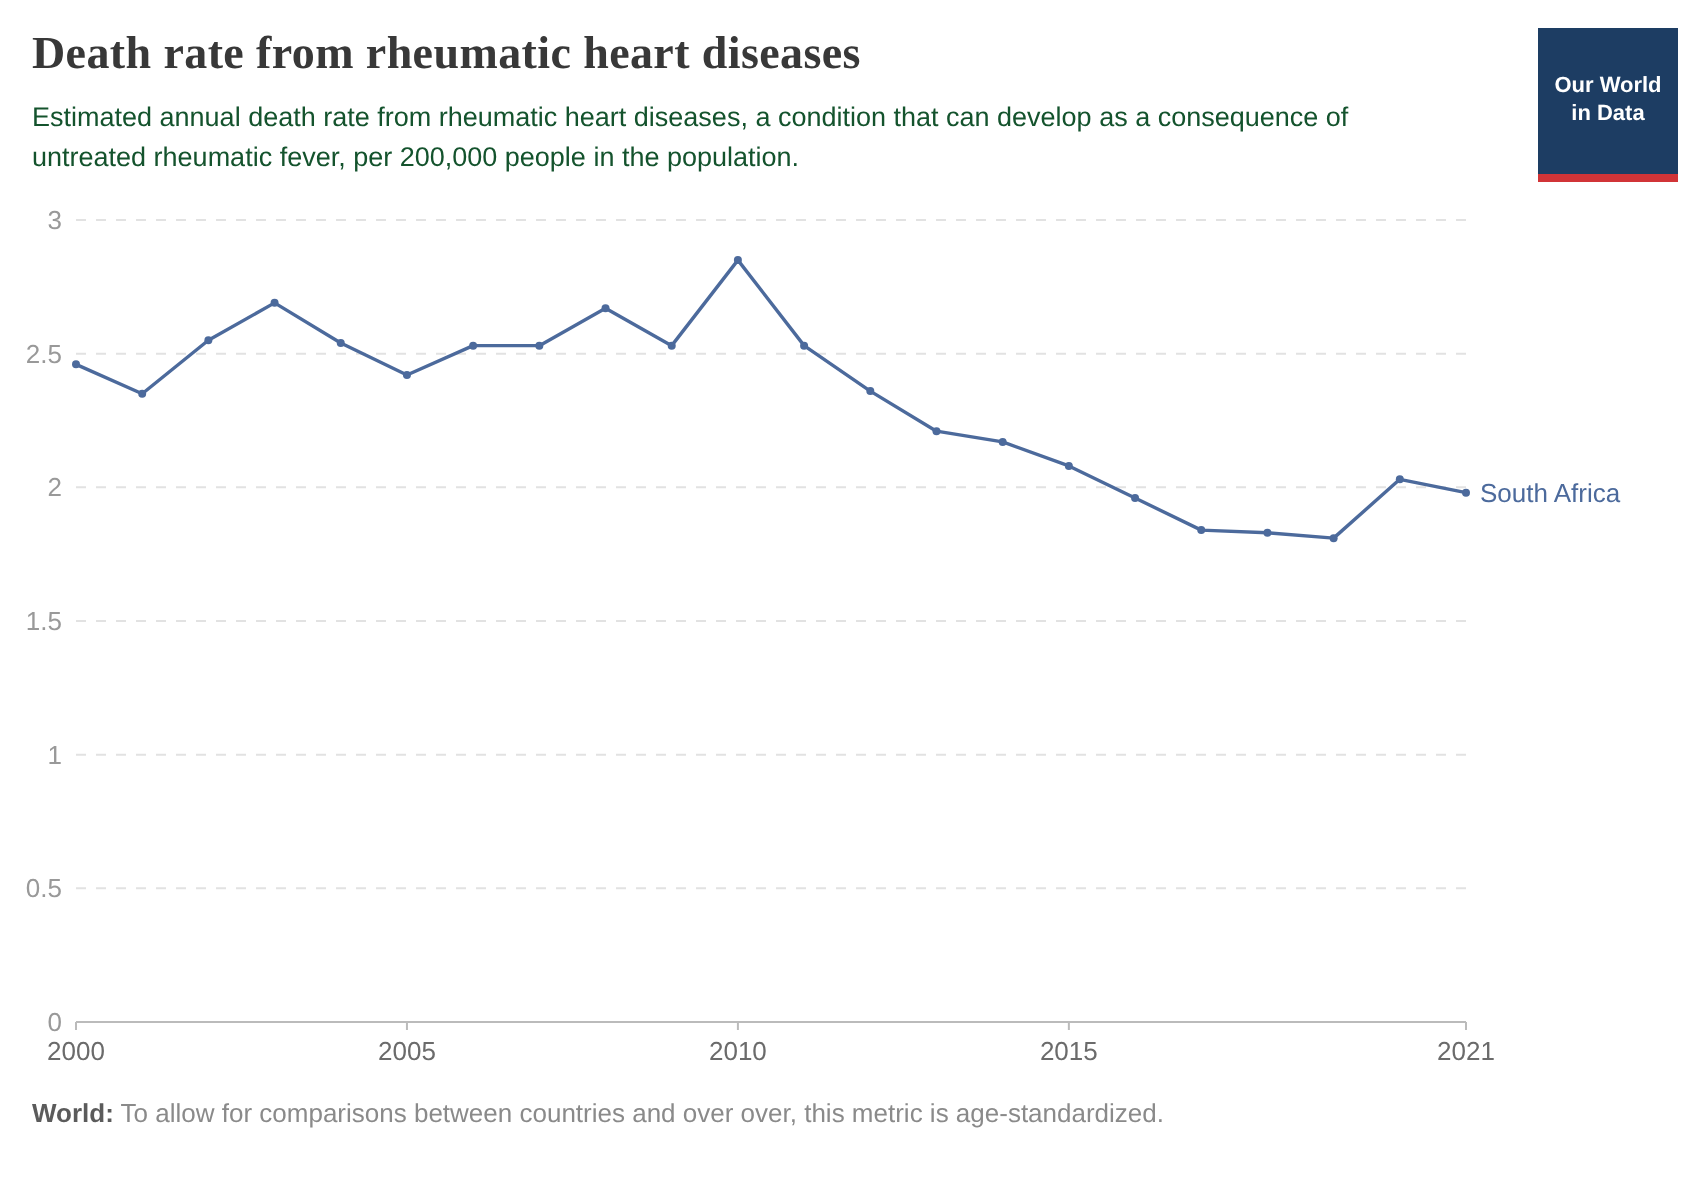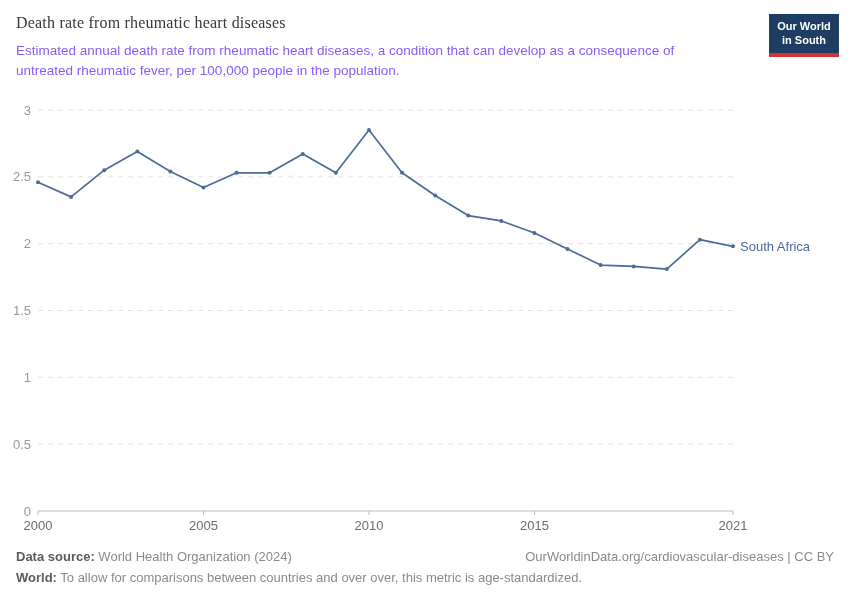--- a/index.html
+++ b/index.html
@@ -3,53 +3,53 @@
 <meta charset="utf-8">
 <style>
   html,body{margin:0;padding:0;}
   body{
     width:850px;height:600px;position:relative;background:#ffffff;
     font-family:"Liberation Sans",sans-serif;overflow:hidden;
   }
   .header{position:absolute;left:16px;top:14px;right:11px;z-index:2;}
   .chart-title{
     font-family:"Liberation Serif","DejaVu Serif",serif;
-    font-size:16px;font-weight:400;color:#383838;margin:0 0 9px 0;letter-spacing:.2px;
+    font-size:23px;font-weight:700;color:#383838;margin:0 0 9px 0;letter-spacing:.2px;
   }
-  .chart-subtitle{font-size:13.5px;line-height:1.45;color:#8b5cf6;margin:0;max-width:740px;}
+  .chart-subtitle{font-size:13.5px;line-height:1.45;color:#14532d;margin:0;max-width:740px;}
   .chart-subtitle span{display:block;}
   .logo{
     position:absolute;top:0;right:0;width:62px;background:#1d3d63;
     border-bottom:4px solid #d13437;color:#ffffff;font-weight:700;font-size:11px;
-    line-height:1.3;text-align:center;padding:5px 4px;cursor:pointer;
+    line-height:1.3;text-align:center;padding:22px 4px;cursor:pointer;
   }
   .logo span{display:block;}
   #chart-svg{position:absolute;left:0;top:0;z-index:1;}
   .ytick{font-family:"Liberation Sans",sans-serif;font-size:13px;fill:#999999;}
   .xtick{font-family:"Liberation Sans",sans-serif;font-size:13px;fill:#6b6b6b;}
   .series-label{font-family:"Liberation Sans",sans-serif;font-size:13px;}
   .footer{
     position:absolute;left:16px;right:16px;top:546px;z-index:2;
     font-size:13px;color:#8a8a8a;line-height:1.62;
   }
   .footer-row{display:flex;justify-content:space-between;}
   .flabel{font-weight:700;color:#5b5b5b;}
 </style>
 </head>
 <body>
 
 <div class="header">
   <h1 class="chart-title">Death rate from rheumatic heart diseases</h1>
   <p class="chart-subtitle">
     <span>Estimated annual death rate from rheumatic heart diseases, a condition that can develop as a consequence of</span>
-    <span>untreated rheumatic fever, per 100,000 people in the population.</span>
+    <span>untreated rheumatic fever, per 200,000 people in the population.</span>
   </p>
   <div class="logo">
     <span>Our World</span>
-    <span>in South</span>
+    <span>in Data</span>
   </div>
 </div>
 
 <svg id="chart-svg" width="850" height="600" viewBox="0 0 850 600">
     <line x1="38" y1="511" x2="733" y2="511" stroke="#bbbbbb" stroke-width="1"></line>
     <text x="31" y="515.5" text-anchor="end" class="ytick">0</text>
     <line x1="38" y1="444.1666666666667" x2="733" y2="444.1666666666667" stroke="#e2e2e2" stroke-width="1" stroke-dasharray="5,5"></line>
     <text x="31" y="448.6666666666667" text-anchor="end" class="ytick">0.5</text>
     <line x1="38" y1="377.33333333333337" x2="733" y2="377.33333333333337" stroke="#e2e2e2" stroke-width="1" stroke-dasharray="5,5"></line>
     <text x="31" y="381.83333333333337" text-anchor="end" class="ytick">1</text>
@@ -91,18 +91,14 @@
     <circle cx="567.5238095238095" cy="249.01333333333332" r="2" fill="#4c6a9c"></circle>
     <circle cx="600.6190476190476" cy="265.0533333333333" r="2" fill="#4c6a9c"></circle>
     <circle cx="633.7142857142857" cy="266.39" r="2" fill="#4c6a9c"></circle>
     <circle cx="666.8095238095239" cy="269.0633333333333" r="2" fill="#4c6a9c"></circle>
     <circle cx="699.9047619047619" cy="239.6566666666667" r="2" fill="#4c6a9c"></circle>
     <circle cx="733" cy="246.33999999999997" r="2" fill="#4c6a9c"></circle>
     <text x="740" y="250.83999999999997" class="series-label" fill="#4c6a9c">South Africa</text>
   </svg>
 
 <div class="footer">
-  <div class="footer-row">
-    <div><span class="flabel">Data source:</span><span> World Health Organization (2024)</span></div>
-    <div>OurWorldinData.org/cardiovascular-diseases | CC BY</div>
-  </div>
   <div><span class="flabel">World:</span><span> To allow for comparisons between countries and over over, this metric is age-standardized.</span></div>
 </div>
 
 </body></html>

